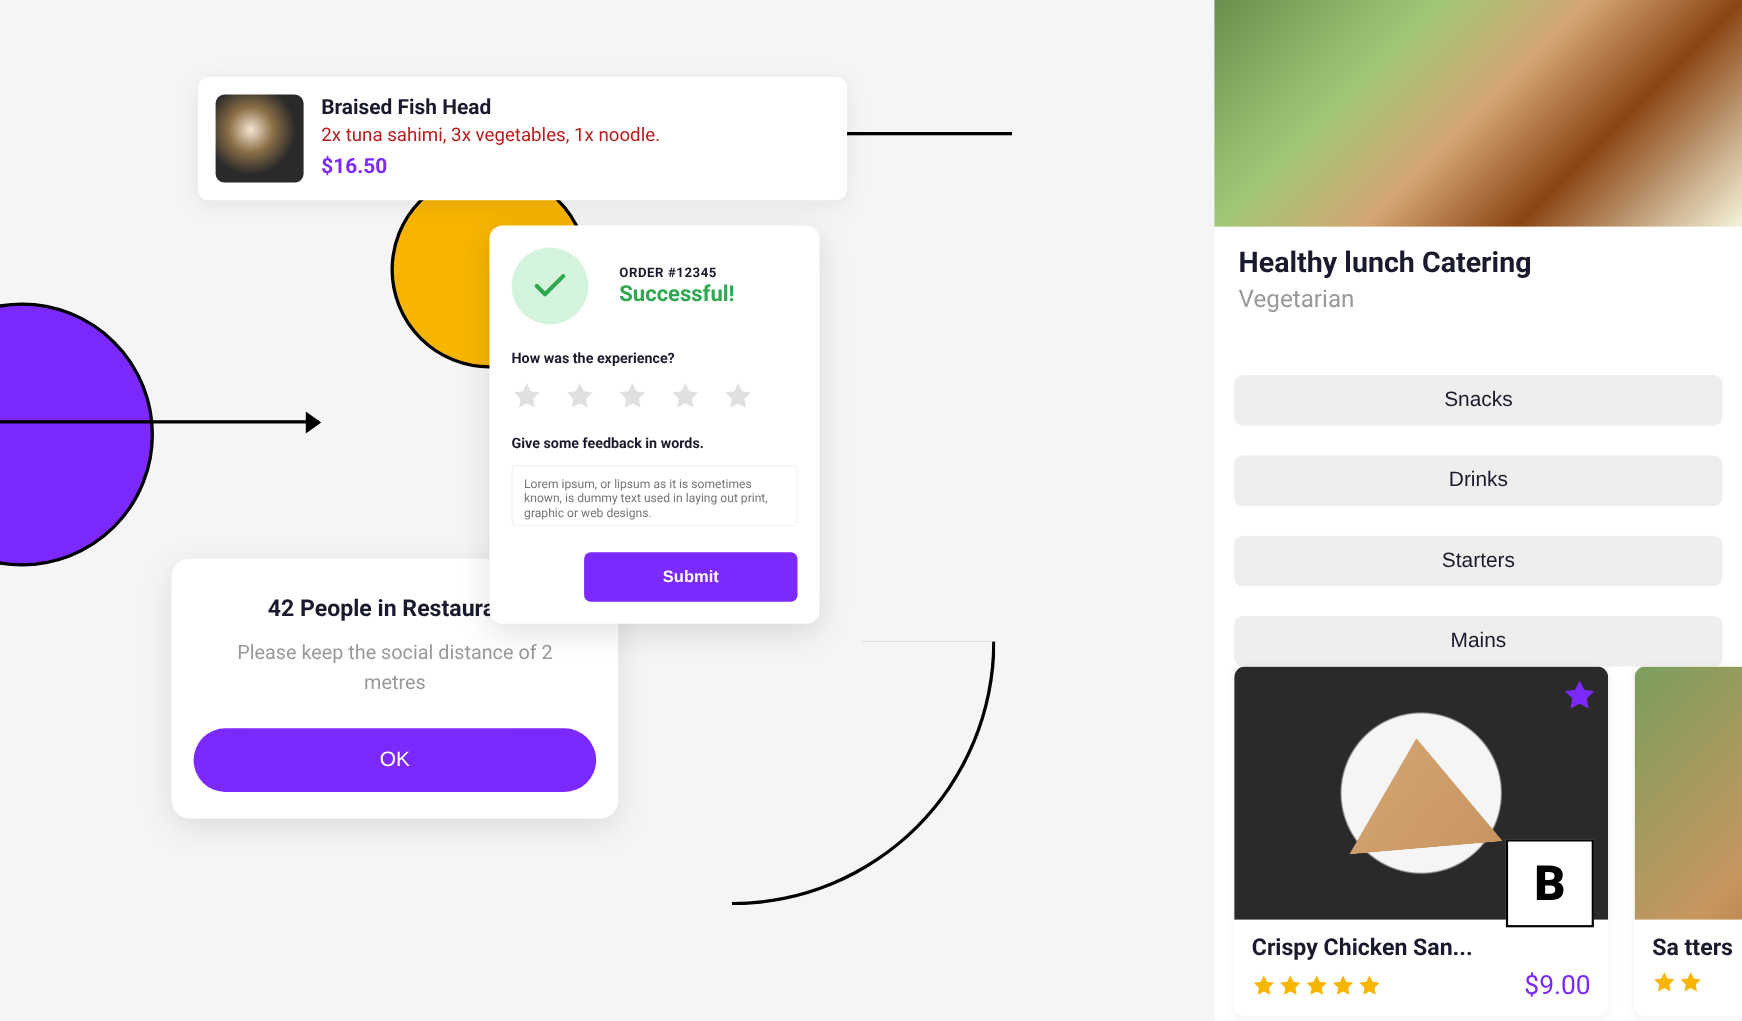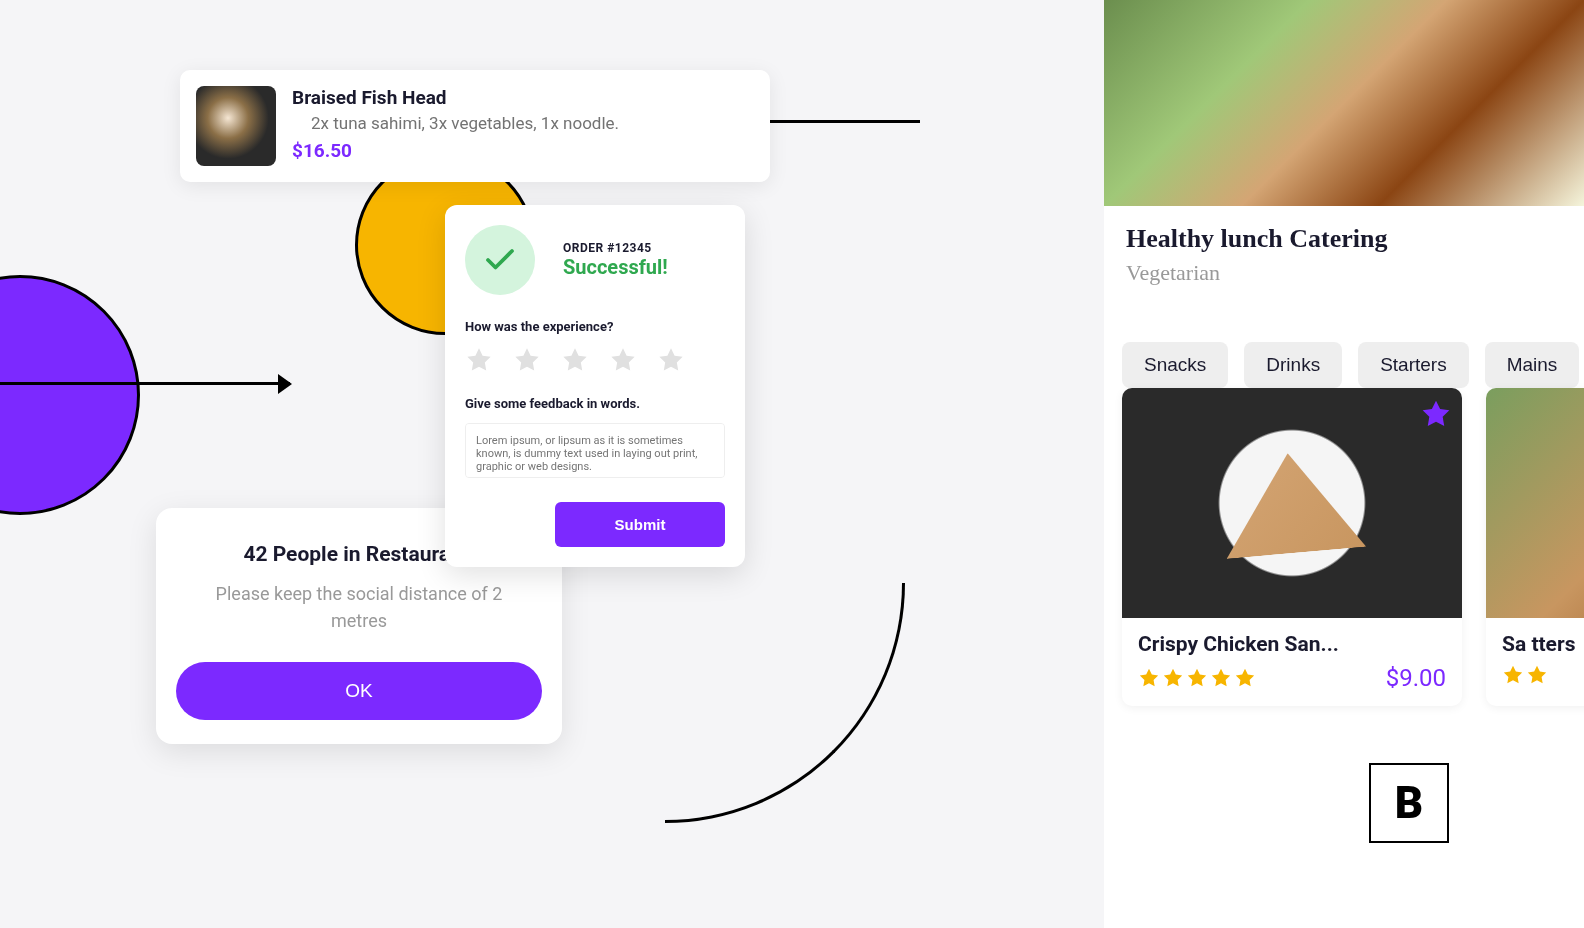--- a/index.html
+++ b/index.html
@@ -97,21 +97,21 @@
     }
     .food-img {
       width: 80px;
       height: 80px;
       border-radius: 8px;
       background: radial-gradient(circle at 40% 40%, #f5e6d3 0%, #8b6f47 30%, #2a2a2a 60%);
       flex-shrink: 0;
     }
     .food-info { flex: 1; }
     .food-title { font-size: 19px; font-weight: 700; color: #1a1a2e; margin-bottom: 4px; }
-    .food-desc { font-size: 17px; color: #737373; margin-bottom: 6px; margin-left: 19px; }
+    .food-desc { font-size: 17px; color: #b91c1c; margin-bottom: 6px; }
     .food-price { font-size: 19px; font-weight: 700; color: #7c29ff; }
     
     
     .feedback-card {
       position: absolute;
       left: 445px;
       top: 205px;
       width: 300px;
       background: #fff;
       border-radius: 12px;
@@ -155,21 +155,21 @@
       border-radius: 4px;
       padding: 10px;
       font-size: 11px;
       color: #bbb;
       resize: none;
       min-height: 55px;
       margin-bottom: 20px;
       font-family: inherit;
     }
     .submit-btn {
-      width: 170px;
+      width: 194px;
       float: right;
       background: #7c29ff;
       color: #fff;
       border: none;
       padding: 14px;
       font-size: 15px;
       font-weight: 600;
       border-radius: 6px;
       cursor: pointer;
     }
@@ -210,29 +210,30 @@
       height: 100%;
       background: #fff;
       padding: 0;
     }
     .hero-img {
       width: 100%;
       height: 206px;
       background: linear-gradient(135deg, #6b8e4e 0%, #a0c878 30%, #d4a574 50%, #8b4513 70%, #f5f5dc 100%);
       position: relative;
     }
-    .hero-info { padding: 18px 22px 24px; font-family: Liberation Serif, serif; }
+    .hero-info { padding: 18px 22px 24px; }
     .hero-title { font-size: 26px; font-weight: 700; color: #1a1a2e; margin-bottom: 6px; }
     .hero-subtitle { font-size: 22px; color: #999; }
     
     .category-tabs {
       display: flex;
-      gap: 16px;
+      gap: 27px;
       padding: 0 18px;
       margin-top: 32px;
+      flex-direction: column;
     }
     .tab {
       background: #eeeeee;
       border: none;
       padding: 12px 22px;
       border-radius: 8px;
       font-size: 19px;
       color: #1a1a2e;
       cursor: pointer;
       white-space: nowrap;

